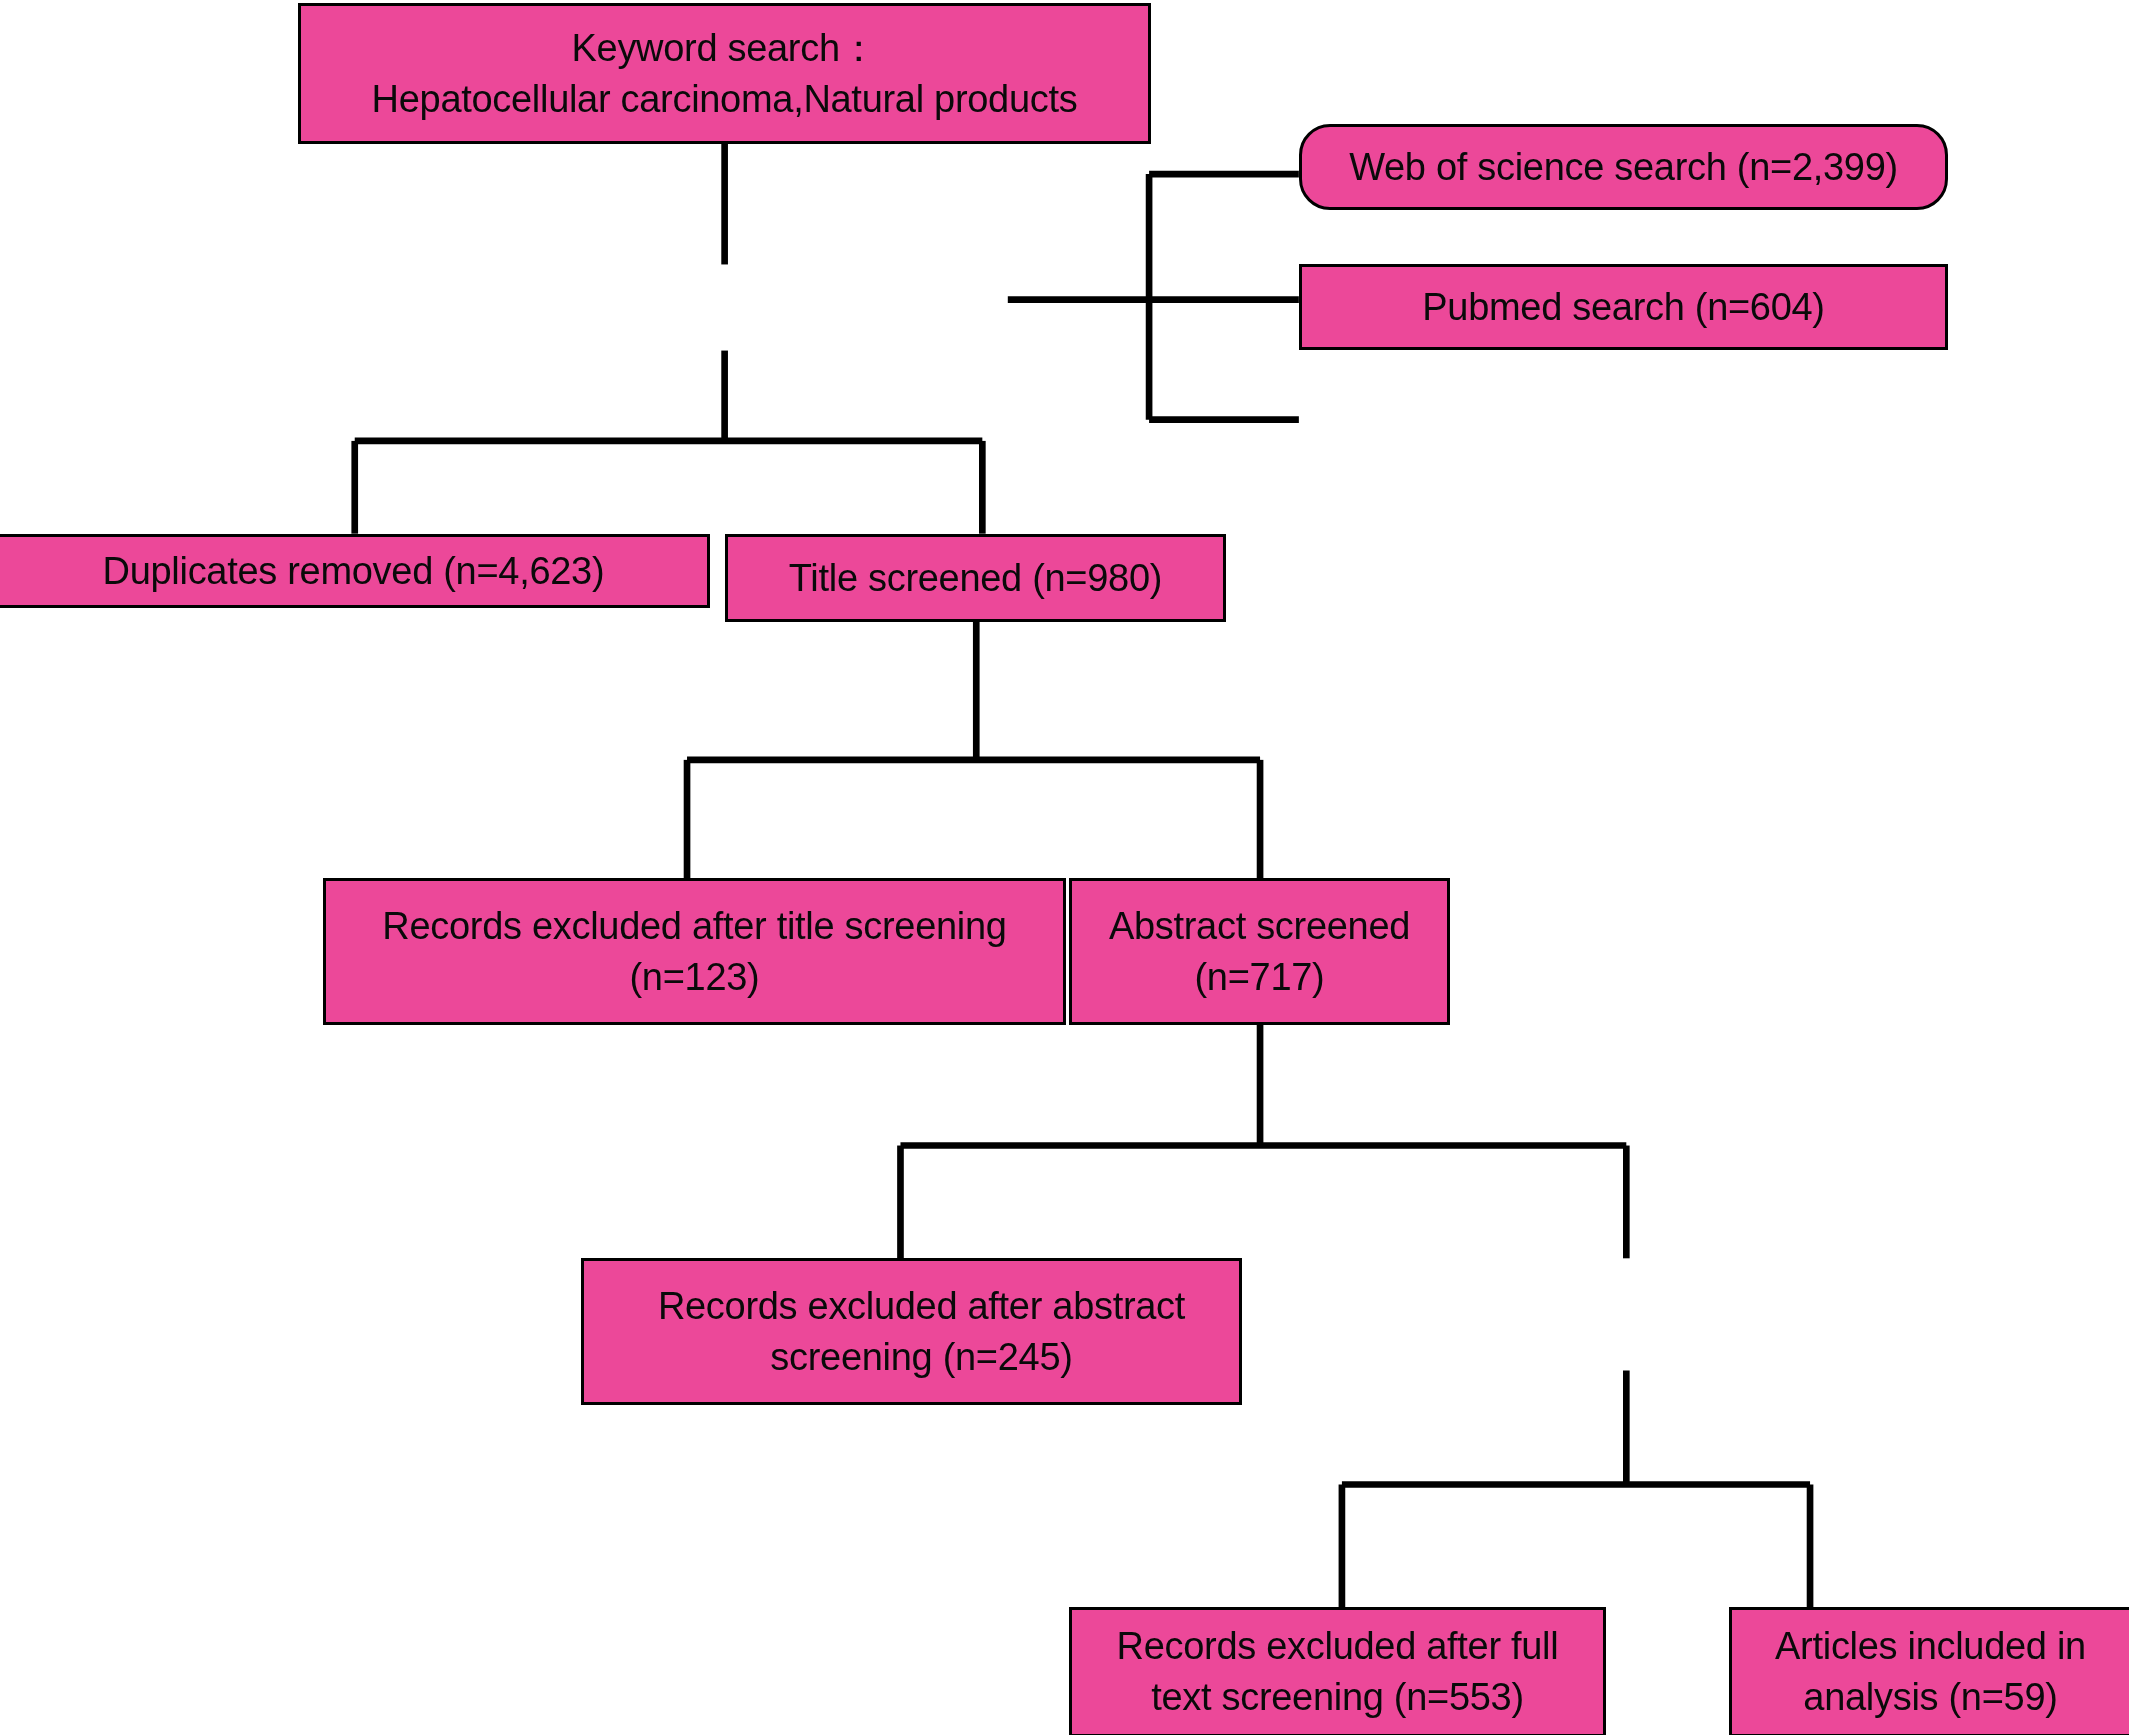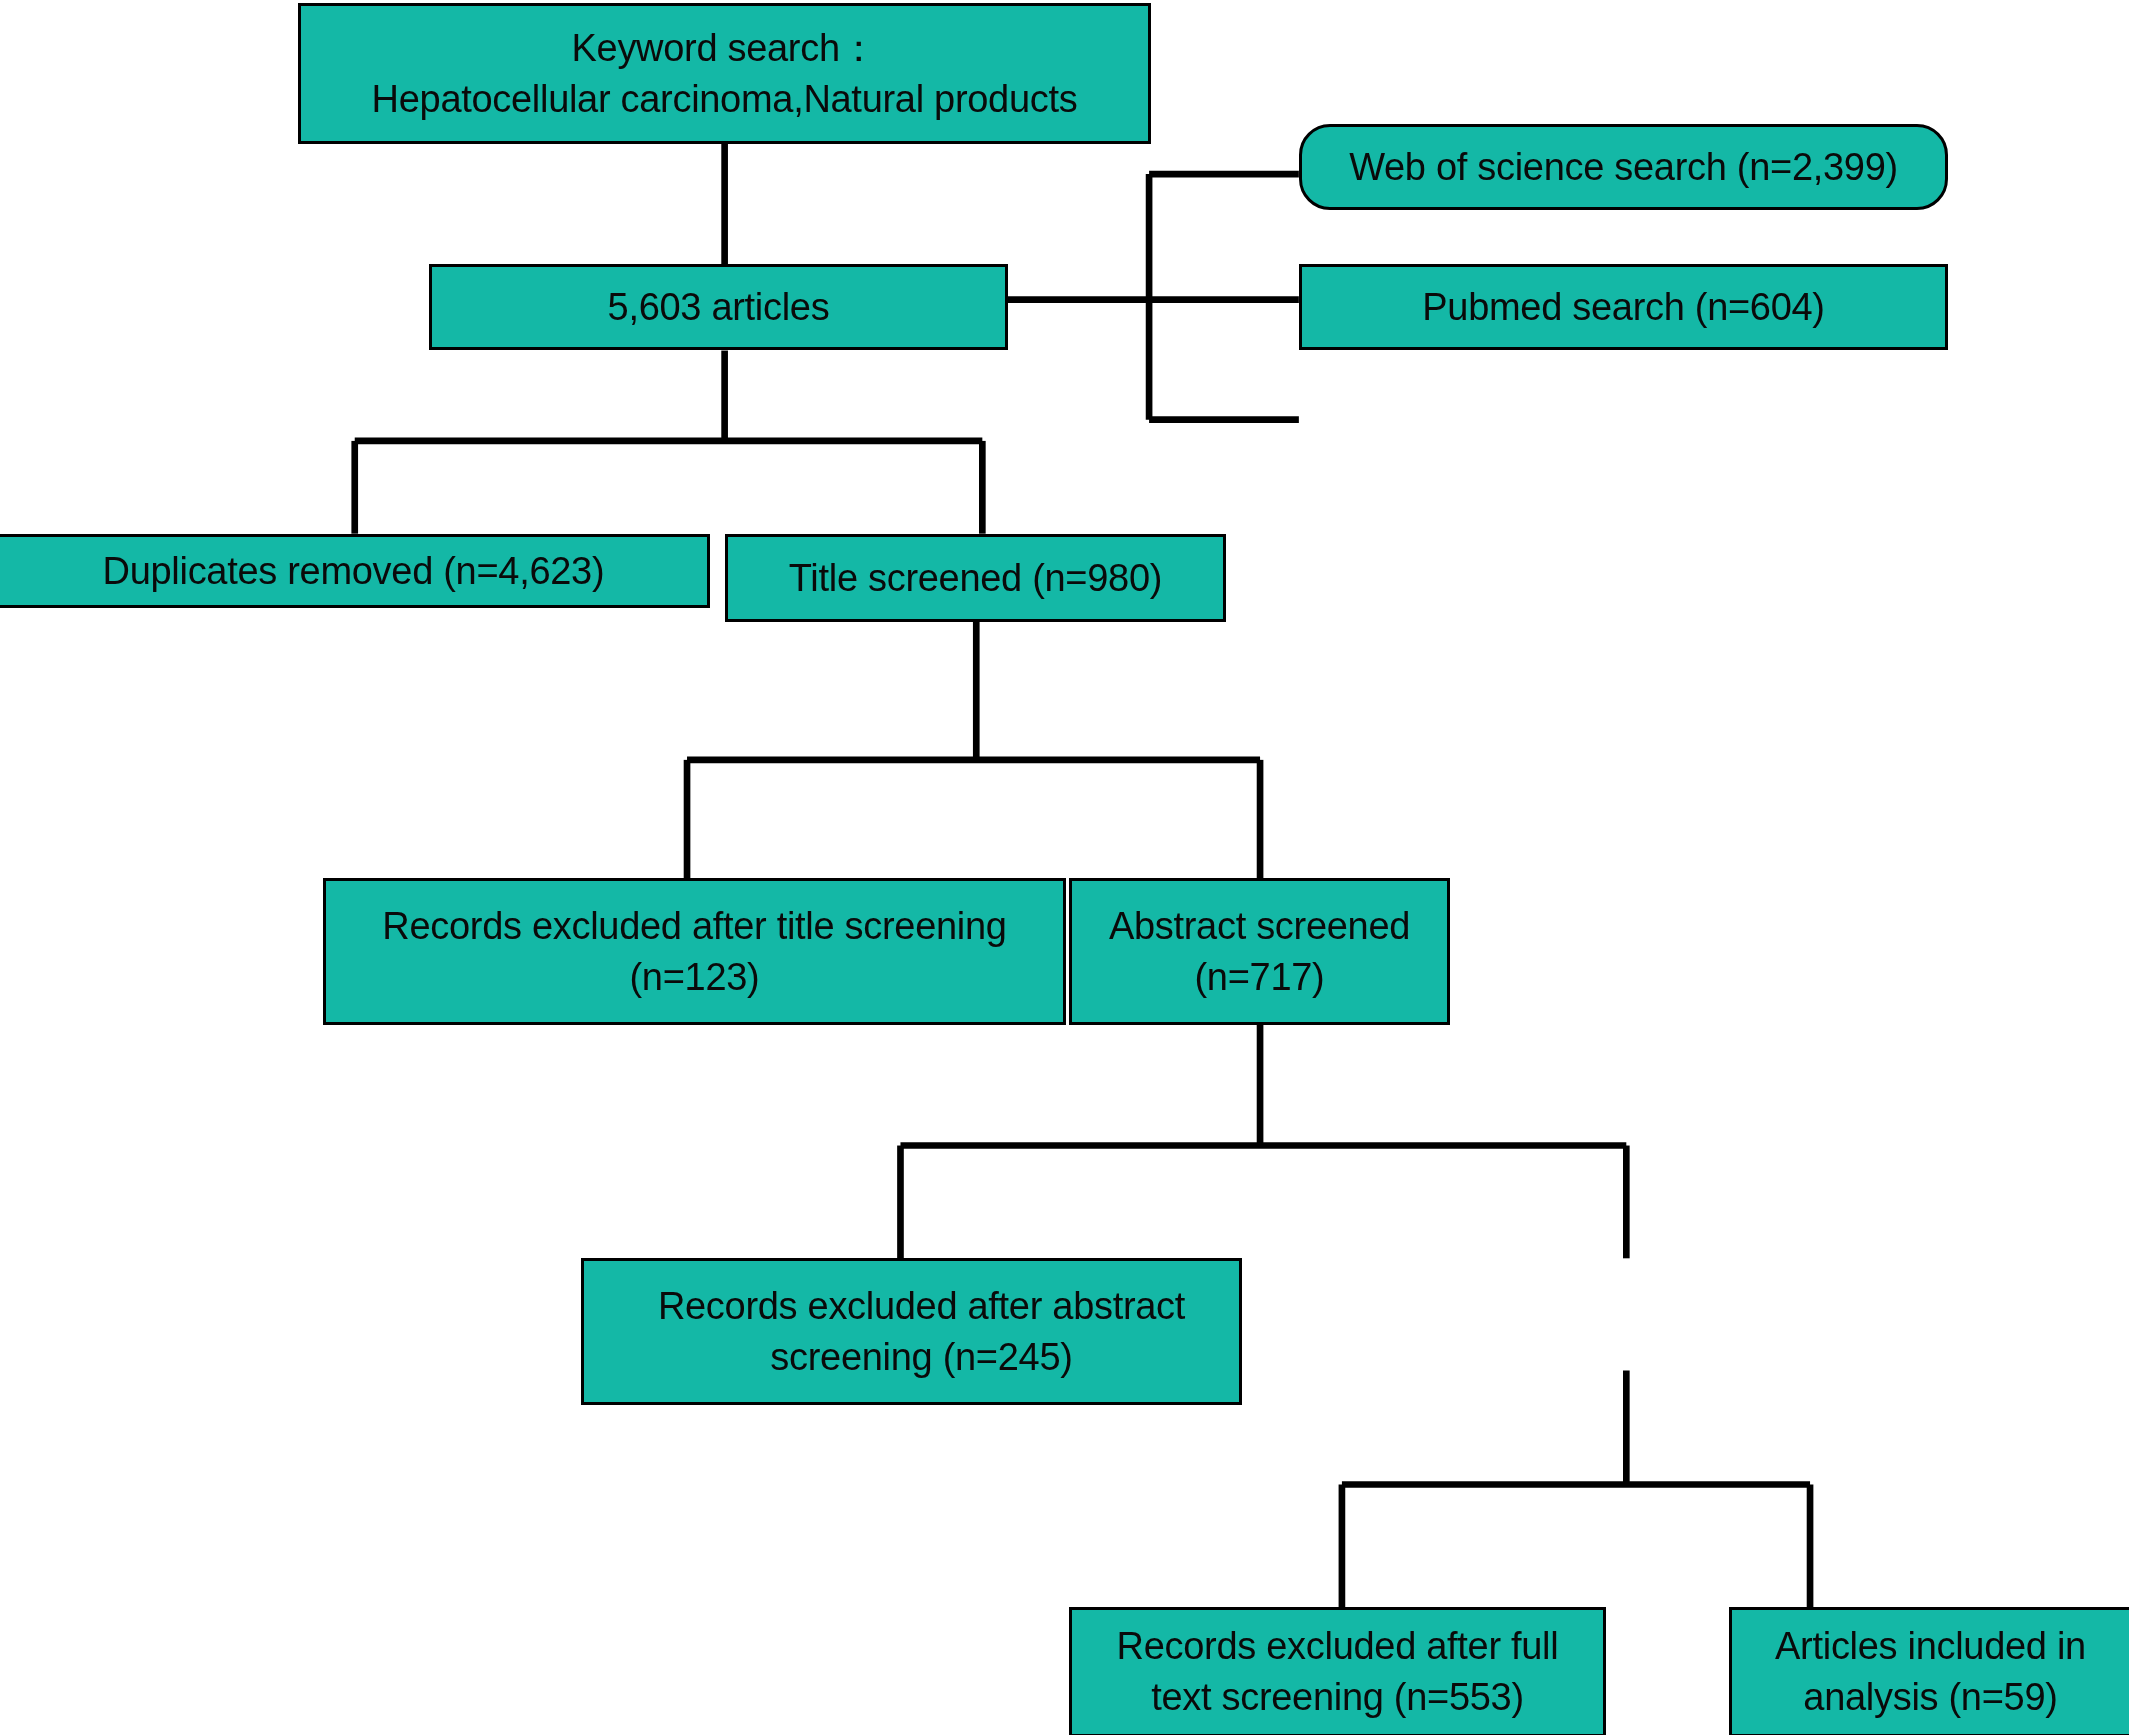--- a/index.html
+++ b/index.html
@@ -21,21 +21,21 @@
     position: absolute;
     left: 0;
     top: 0;
     width: 2129px;
     height: 1735px;
     display: block;
   }
   .node-box {
     position: absolute;
     box-sizing: border-box;
-    background: #14b8a6;
+    background: #ec4899;
     border: 3px solid #000000;
     display: flex;
     align-items: center;
     justify-content: center;
     text-align: center;
   }
   .node-label {
     font-family: "Liberation Sans", sans-serif;
     font-size: 38px;
     line-height: 1.28;
@@ -84,23 +84,20 @@
       <line x1="2213" y1="2448" x2="2213" y2="2650"></line>
       <line x1="2985" y1="2448" x2="2985" y2="2650"></line>
     </g>
   </svg>
 
   <div class="node-box" style="left:298px; top:3px; width:853px; height:141px;">
     <span class="node-label two-line">Keyword search：
 Hepatocellular carcinoma,Natural products</span>
   </div>
 
-  <div class="node-box" style="left:429px; top:264px; width:579px; height:86px;">
-    <span class="node-label">5,603 articles</span>
-  </div>
 
   <div class="node-box" style="left:1299px; top:124px; width:649px; height:86px;border-radius:31px;">
     <span class="node-label">Web of science search (n=2,399)</span>
   </div>
 
   <div class="node-box" style="left:1299px; top:264px; width:649px; height:86px;">
     <span class="node-label">Pubmed search (n=604)</span>
   </div>
 
 

